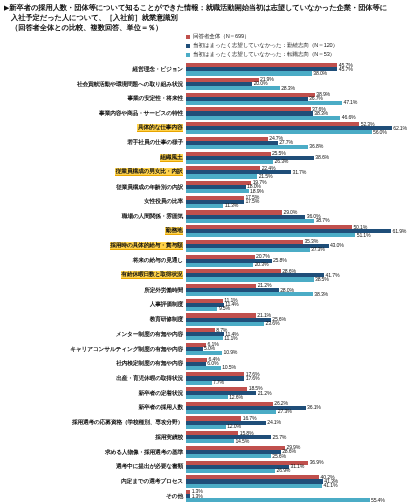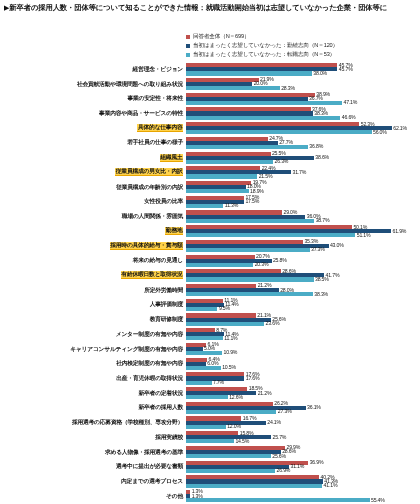--- a/index.html
+++ b/index.html
@@ -73,20 +73,22 @@
     letter-spacing: -0.2px; padding-left: 1.4px;
   }
 </style>
 </head>
 <body>
 
 <div id="page">
 
   <div class="header">
     <div class="hdr-line l1"><span class="tri">▶</span><span>新卒者の採用人数・団体等について知ることができた情報：就職活動開始当初は志望していなかった企業・団体等に</span></div>
+    <div class="hdr-line l2">入社予定だった人について、［入社前］就業意識別</div>
+    <div class="hdr-line l3">（回答者全体との比較、複数回答、単位＝％）</div>
   </div>
 
   <div class="legend" id="legend">
       <div class="lg-row">
         <span class="lg-sq" style="background: rgb(192, 80, 77);"></span>
         <span class="lg-tx">回答者全体（N＝699）</span>
       </div>
       <div class="lg-row">
         <span class="lg-sq" style="background: rgb(31, 78, 121);"></span>
         <span class="lg-tx">当初はまったく志望していなかった：勤続志向（N＝120）</span>

